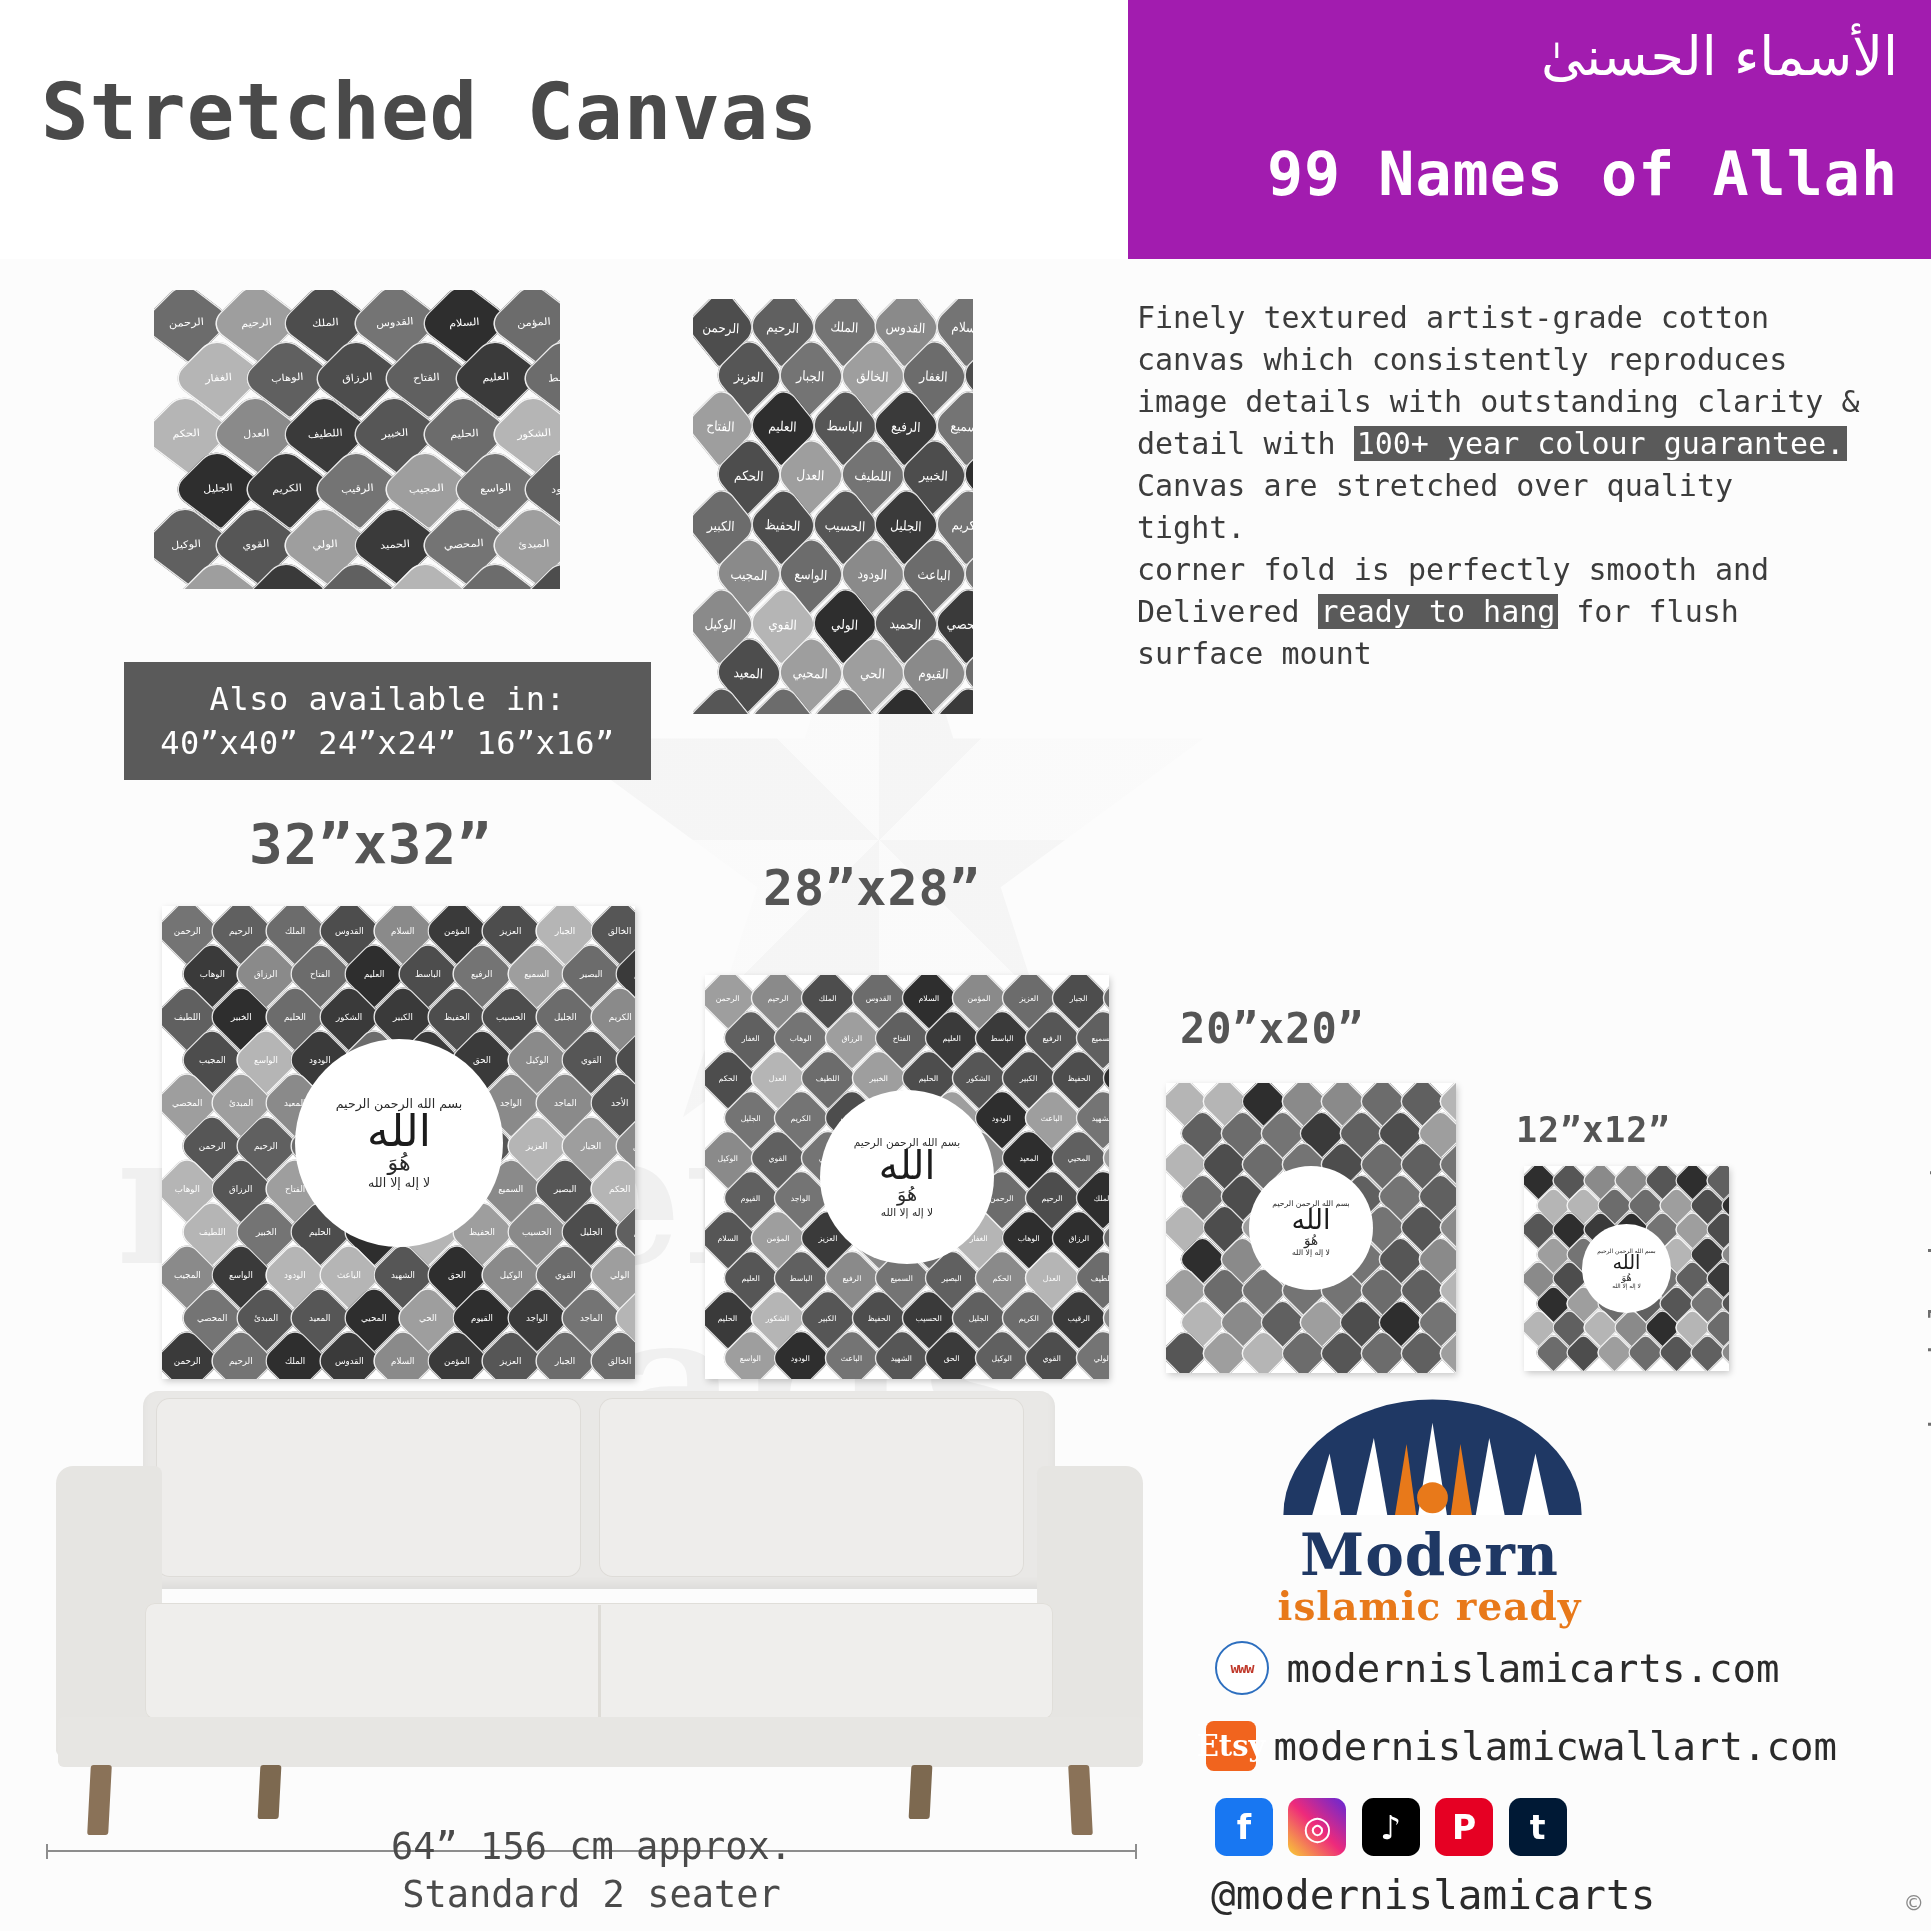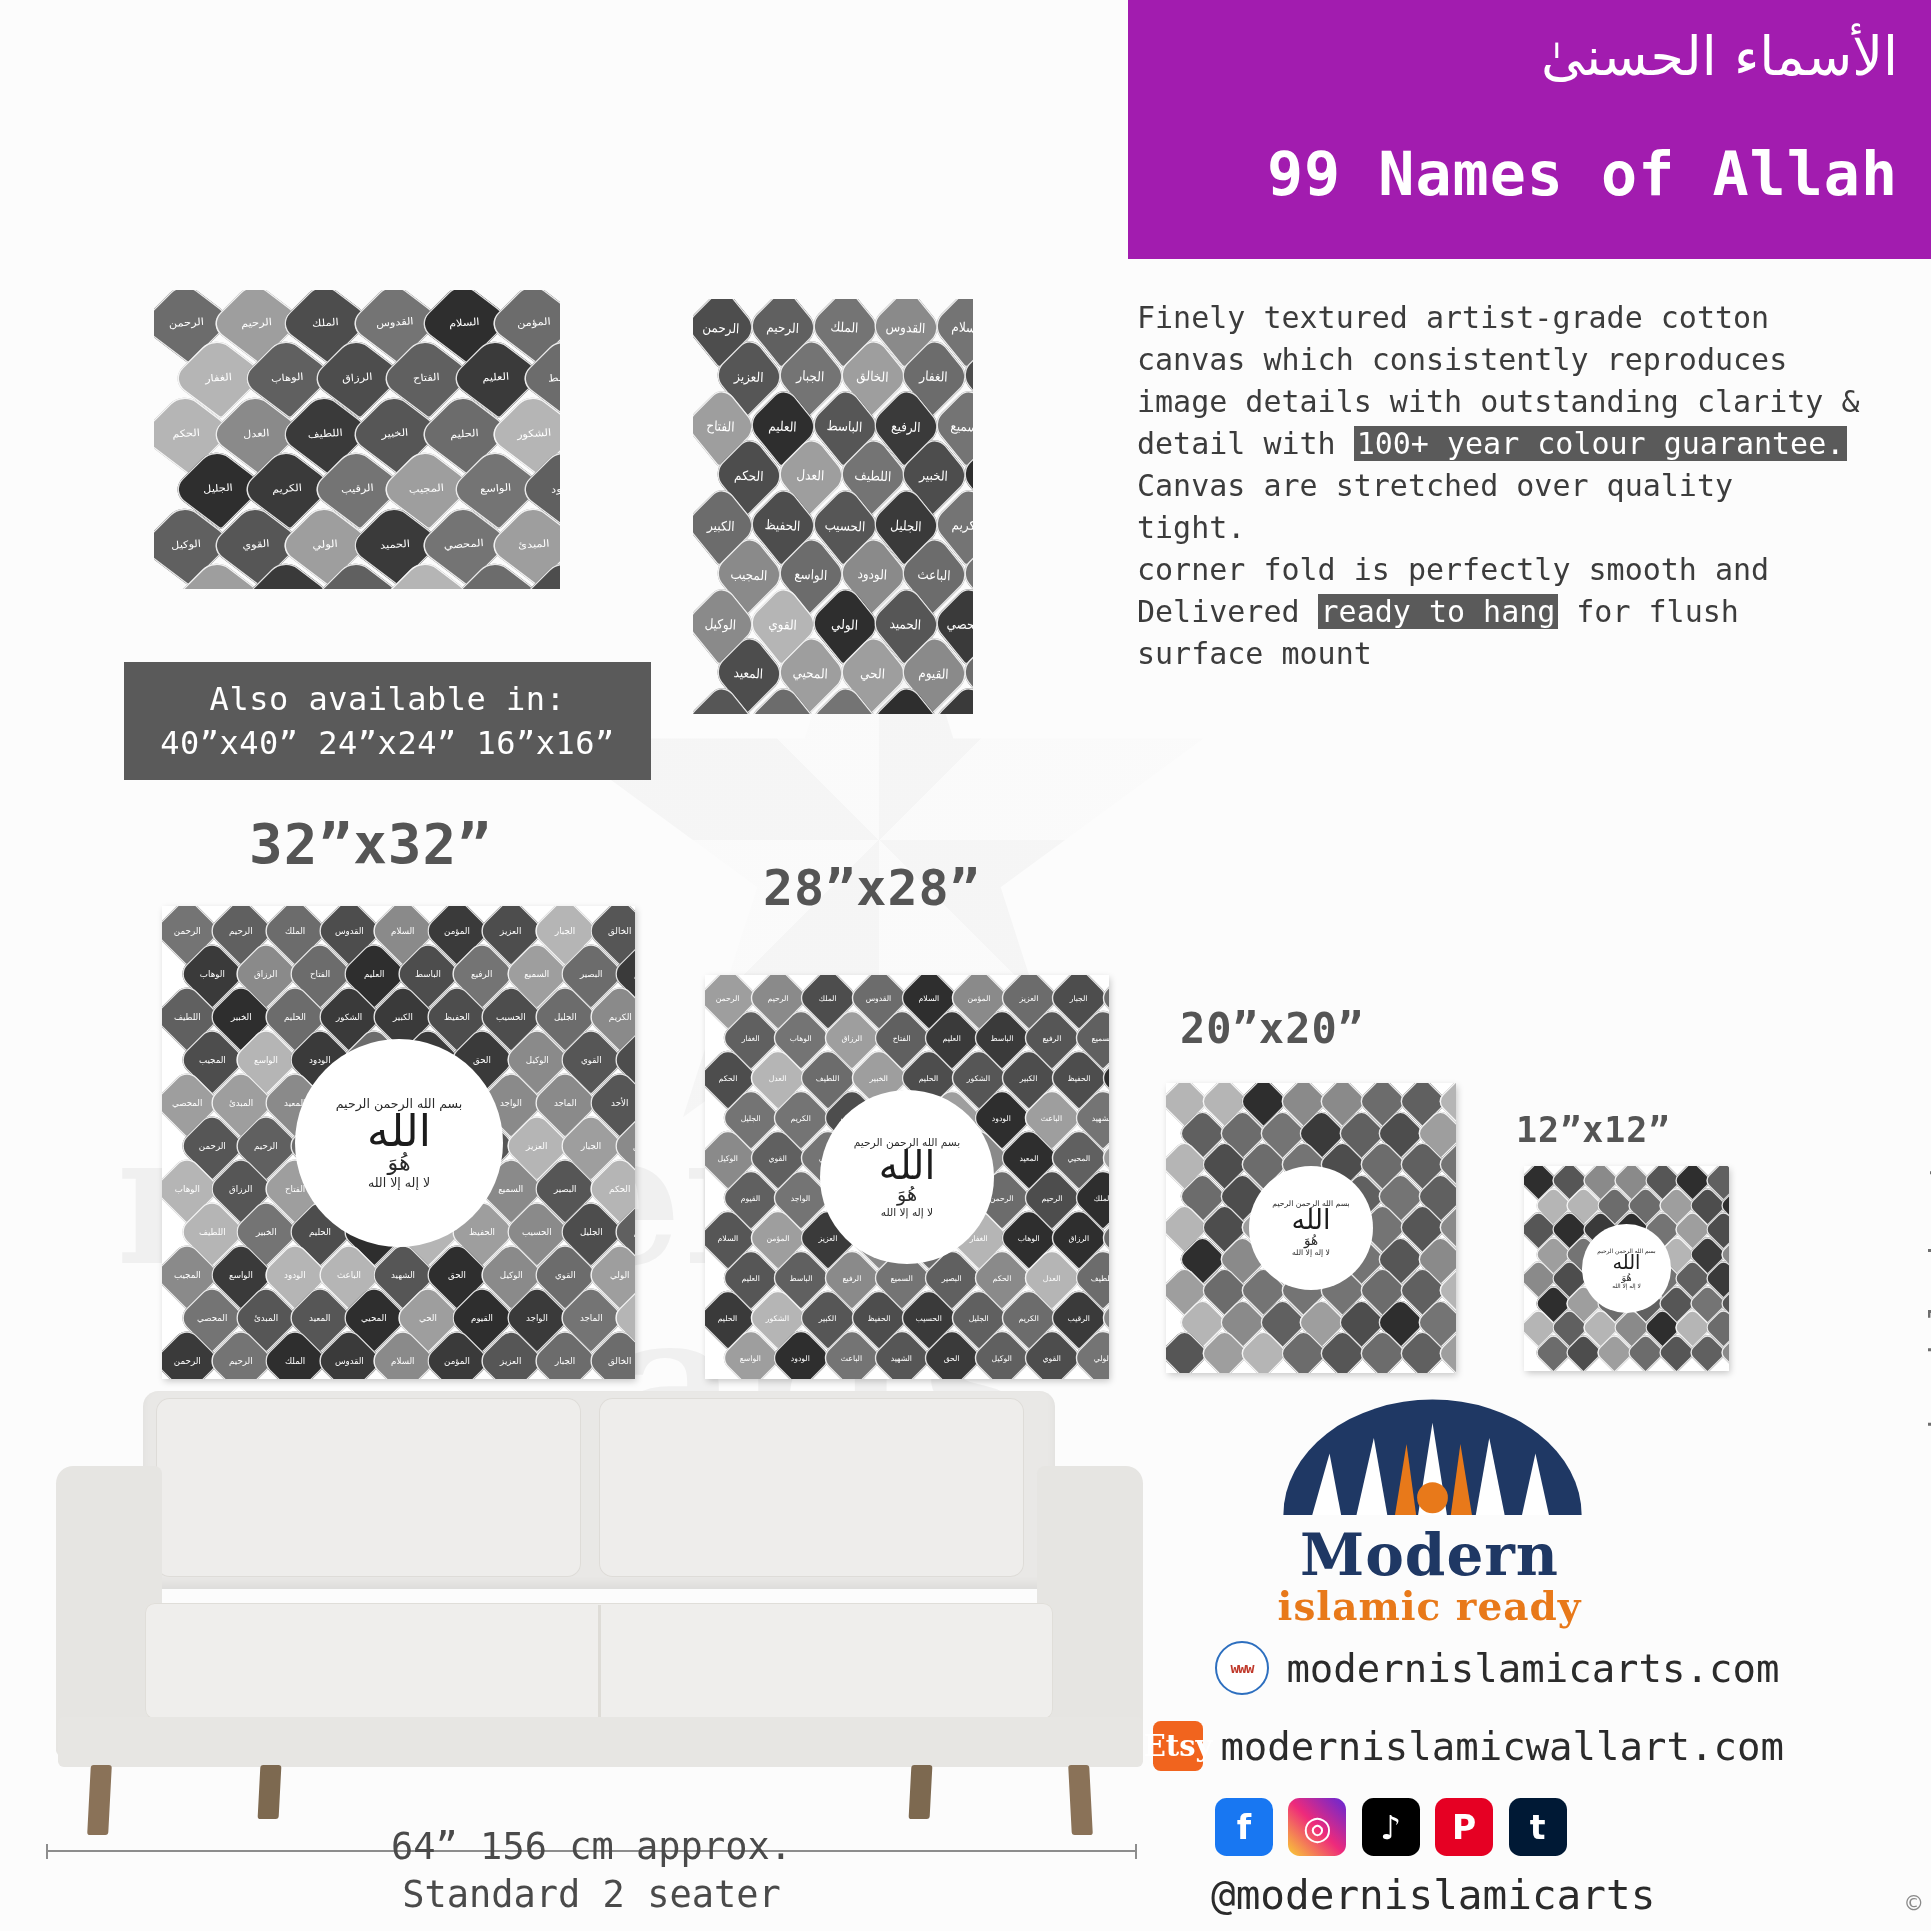--- a/index.html
+++ b/index.html
@@ -94,21 +94,21 @@
   .meas-txt .l2{display:block;}
 
   
   .logo-wrap{position:absolute;left:1217px;top:1390px;width:425px;height:241px;}
   .fan{position:absolute;left:56px;top:0;width:319px;height:127px;}
   .brand-modern{position:absolute;left:0;top:131px;width:425px;text-align:center;font-family:"DejaVu Serif",serif;font-weight:bold;font-size:58px;color:#1f3864;letter-spacing:1px;}
   .brand-islamic{position:absolute;left:0;top:193px;width:425px;text-align:center;font-family:"DejaVu Serif",serif;font-weight:bold;font-size:39px;color:#e8791a;letter-spacing:1px;}
 
   .site-row{position:absolute;display:flex;align-items:center;gap:17.4px;}
   .site1{left:1215px;top:1641px;}
-  .site2{left:1153px;top:1721px;}
+  .site2{left:1206px;top:1721px;}
   .site-txt{font-size:39px;color:#2b2b2b;}
   .globe{width:50px;height:50px;border-radius:50%;background:#fff;border:2.9px solid #2d6fbf;position:relative;overflow:hidden;display:flex;align-items:center;justify-content:center;}
   .globe .www{font-size:14.5px;color:#c0392b;font-weight:bold;letter-spacing:-1px;}
   .etsy{width:50px;height:50px;border-radius:7.7px;background:#f1641e;color:#fff;display:flex;align-items:center;justify-content:center;font-family:"DejaVu Serif",serif;font-weight:bold;font-size:29px;}
 
   .social{position:absolute;left:1215px;top:1798px;display:flex;gap:15.4px;}
   .soc{width:58px;height:58px;border-radius:11.6px;display:flex;align-items:center;justify-content:center;color:#fff;font-family:"DejaVu Sans",sans-serif;font-weight:bold;font-size:33px;}
   .fb{background:#1877f2;}
   .ig{background:linear-gradient(45deg,#f9ce34,#ee2a7b,#6228d7);}
   .tk{background:#000;}
@@ -122,20 +122,23 @@
 </style>
 </head>
 <body>
 
 <div class="page">
 
   <div class="wm-star"></div>
   <div class="wm wm1">modern</div>
   <div class="wm wm2">arts</div>
 
+  <div class="hdr-left">
+    <div class="hdr-title">Stretched Canvas</div>
+  </div>
   <div class="hdr-right">
     <div class="hdr-ar">الأسماء الحسنىٰ</div>
     <div class="hdr-sub">99 Names of Allah</div>
   </div>
 
   <div class="desc">
     <div>Finely textured artist-grade cotton</div>
     <div>canvas  which consistently reproduces</div>
     <div>image details with outstanding clarity &amp;</div>
     <div><span>detail with </span><span class="hl">100+ year colour guarantee.</span></div>

